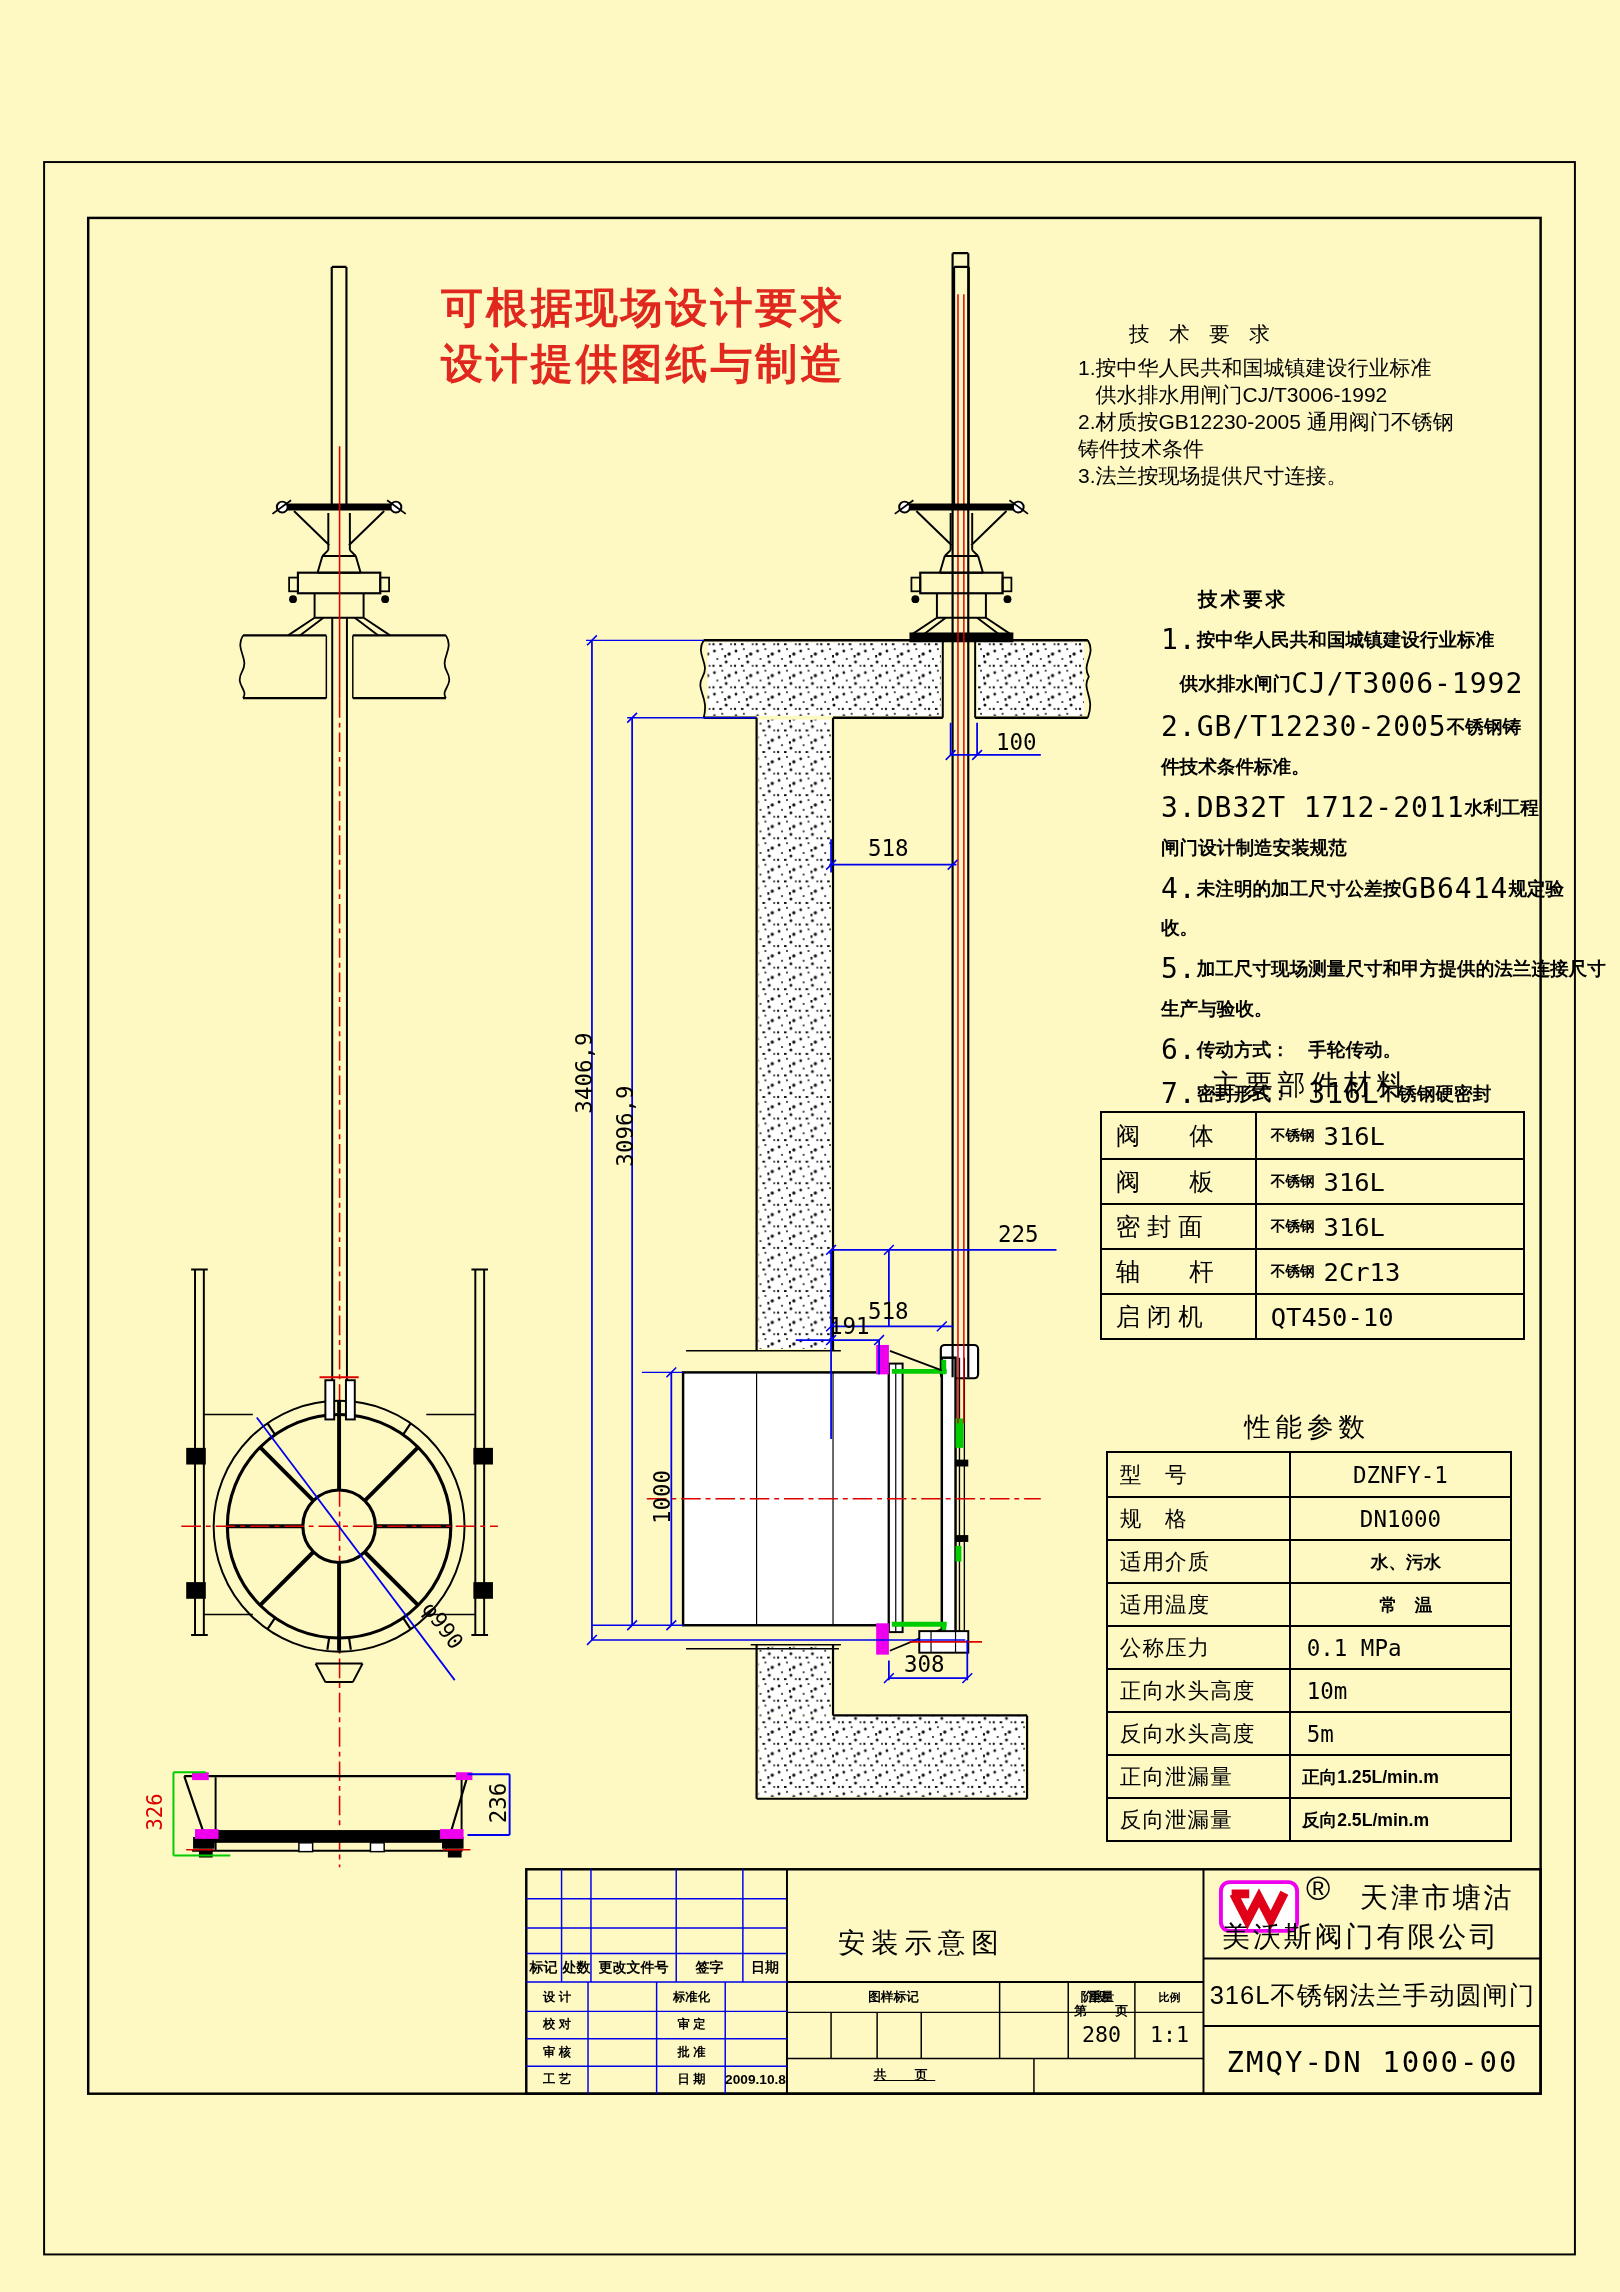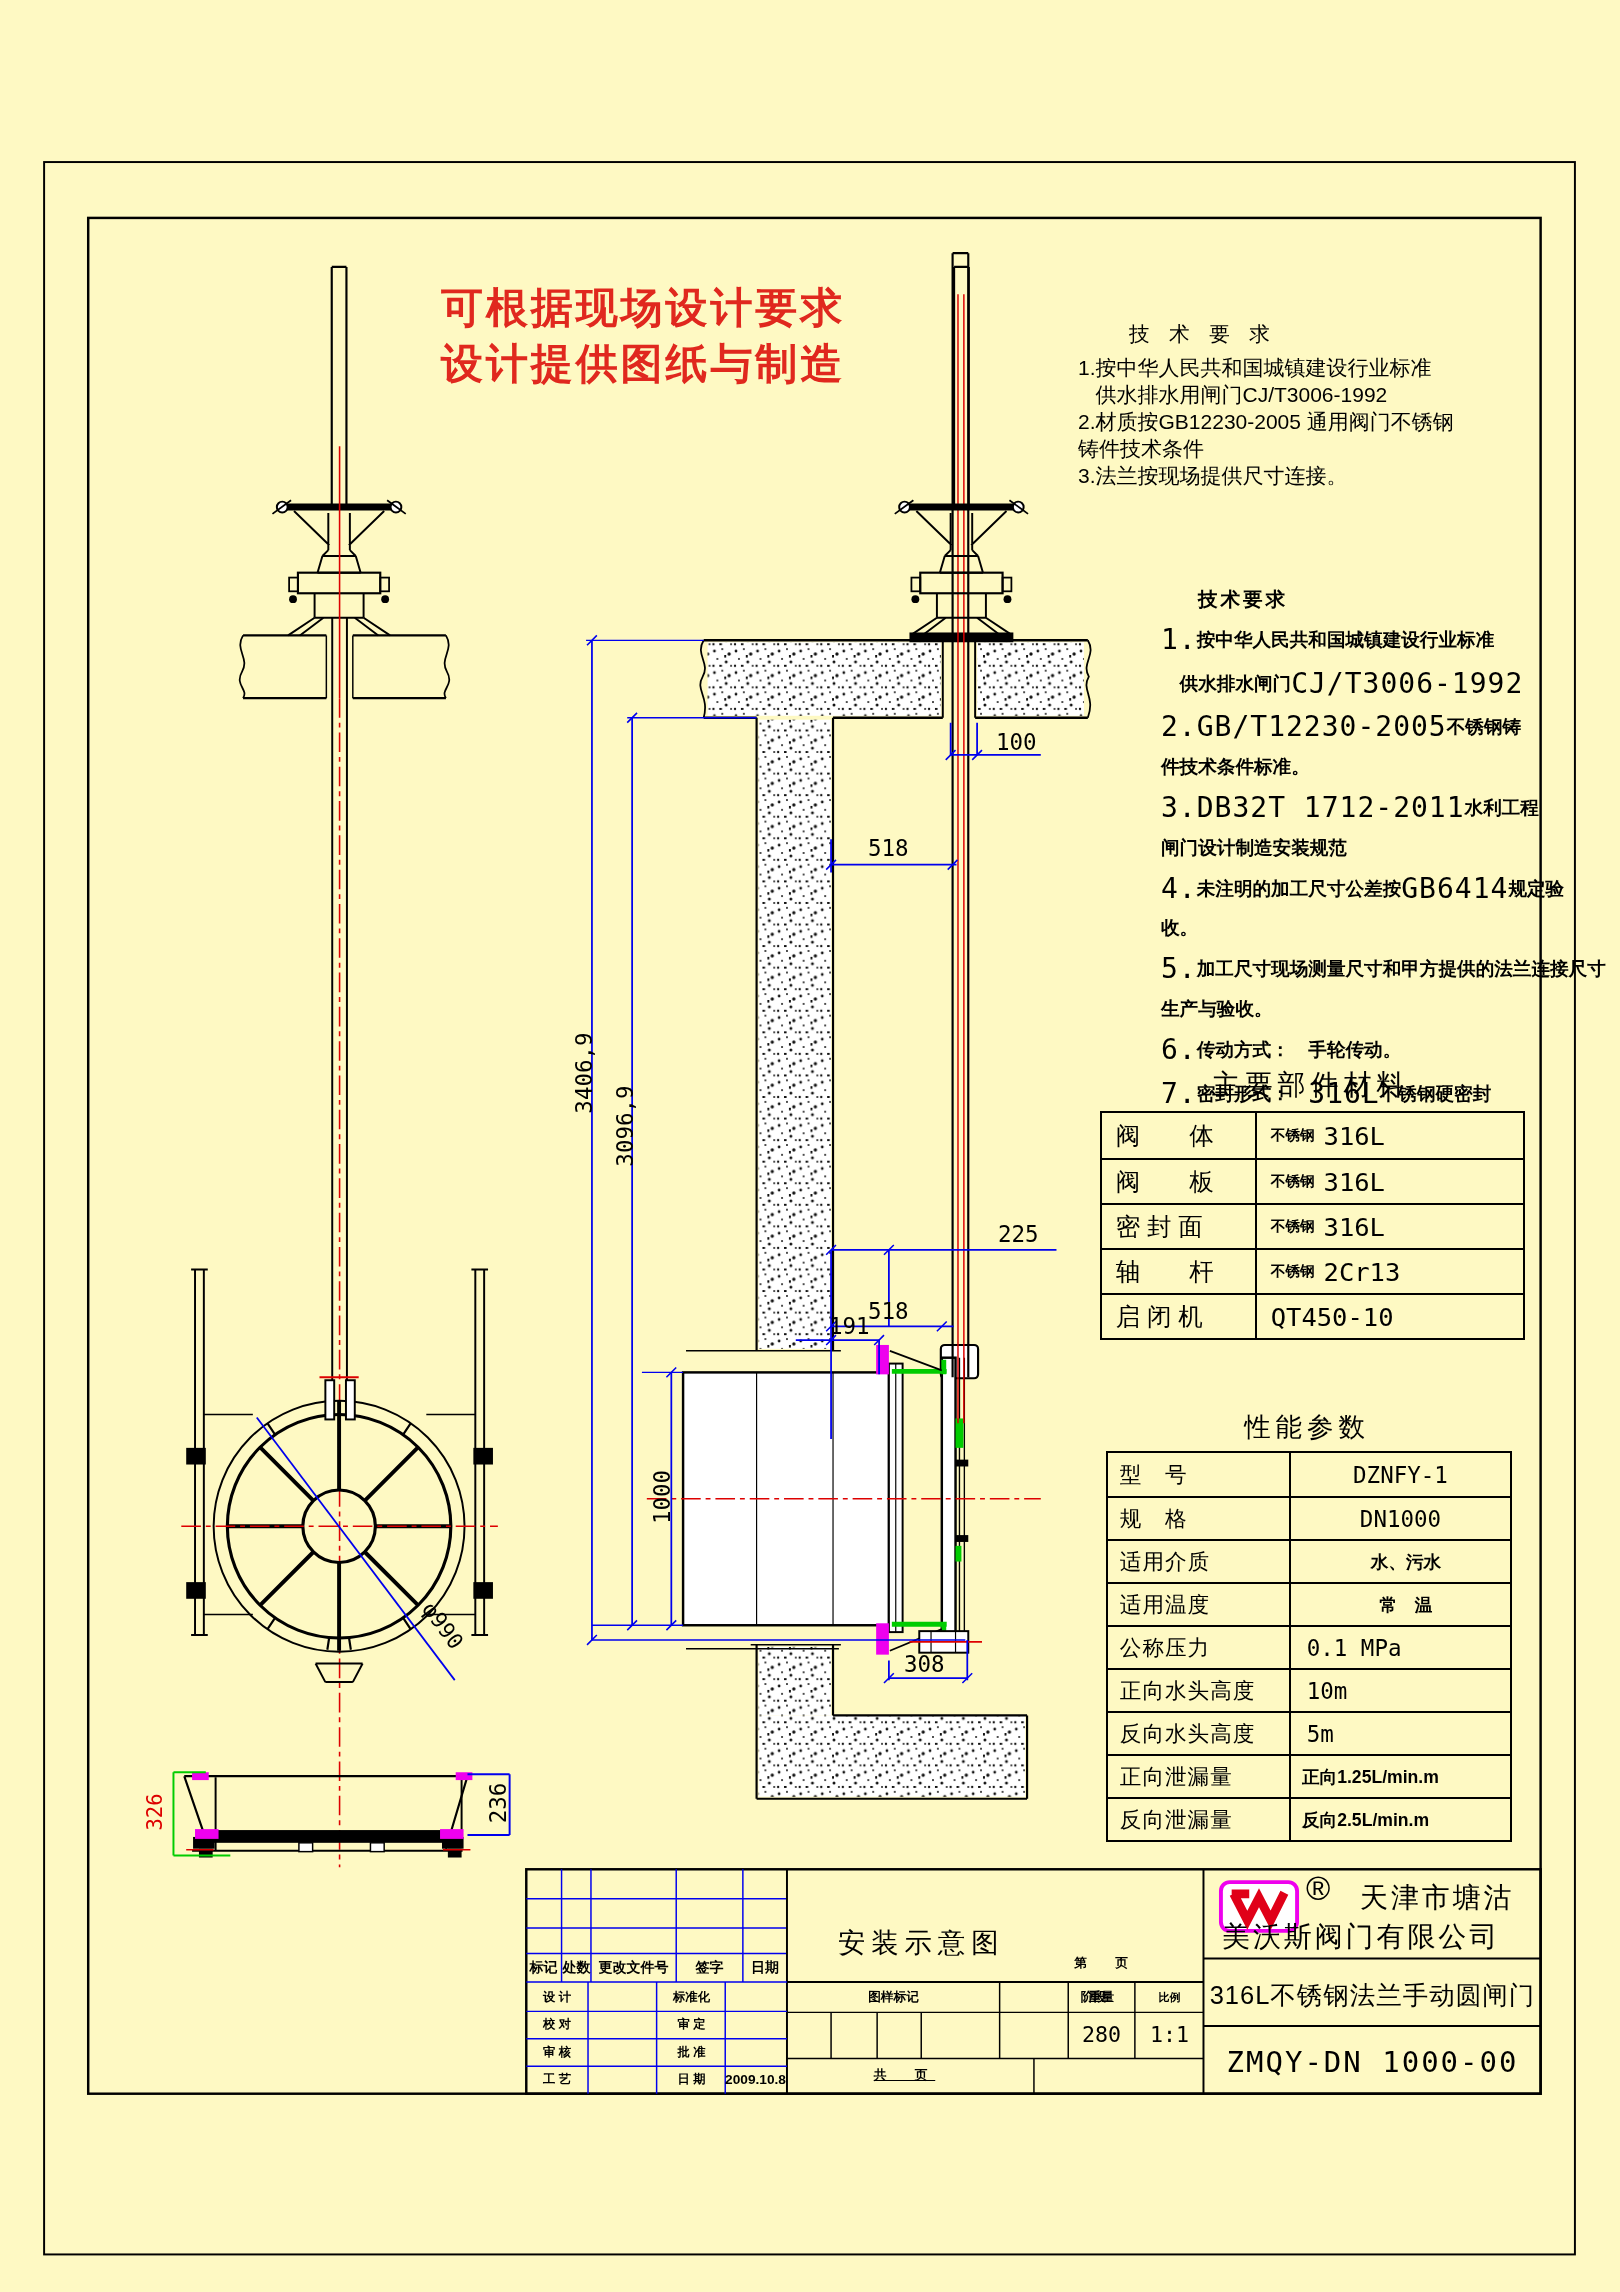--- a/index.html
+++ b/index.html
@@ -325,21 +325,21 @@
   </div>
   <div class="abs" style="left:1306px;top:1870px;font-size:33px;">®</div>
   <div class="abs company" style="left:1360px;top:1879px;">天津市塘沽</div>
   <div class="abs company" style="left:1222px;top:1918px;">美沃斯阀门有限公司</div>
   <div class="abs prod" style="left:1204px;top:1978px;width:337px;">316L不锈钢法兰手动圆闸门</div>
   <div class="abs dwgno" style="left:1204px;top:2045px;width:337px;">ZMQY-DN 1000-00</div>
 
   <div class="abs tb-val" style="left:1068px;top:2022px;width:67px;font-size:21.6px;">280</div>
   <div class="abs tb-val" style="left:1135px;top:2022px;width:69px;font-size:21.6px;">1:1</div>
   <div class="abs tb-small" style="left:787px;top:2064px;width:235px;font-size:12.7px;letter-spacing:7.8px;text-decoration:underline;">共　页</div>
-  <div class="abs tb-small" style="left:1034px;top:1952px;width:142px;font-size:12.7px;letter-spacing:7.8px;">第　页</div>
+  <div class="abs tb-small" style="left:1034px;top:2000px;width:142px;font-size:12.7px;letter-spacing:7.8px;">第　页</div>
 
   <div>
       <div class="abs tb-small" style="left: 526px; top: 1956px; width: 35px;">标记</div>
       <div class="abs tb-small" style="left: 562px; top: 1956px; width: 29px;">处数</div>
       <div class="abs tb-small" style="left: 591px; top: 1956px; width: 85px;">更改文件号</div>
       <div class="abs tb-small" style="left: 676px; top: 1956px; width: 67px;">签字</div>
       <div class="abs tb-small" style="left: 743px; top: 1956px; width: 44px;">日期</div>
     </div>
   <div>
       <div class="abs tb-sign" style="left: 526px; top: 1984px; width: 62px;">设 计</div>

